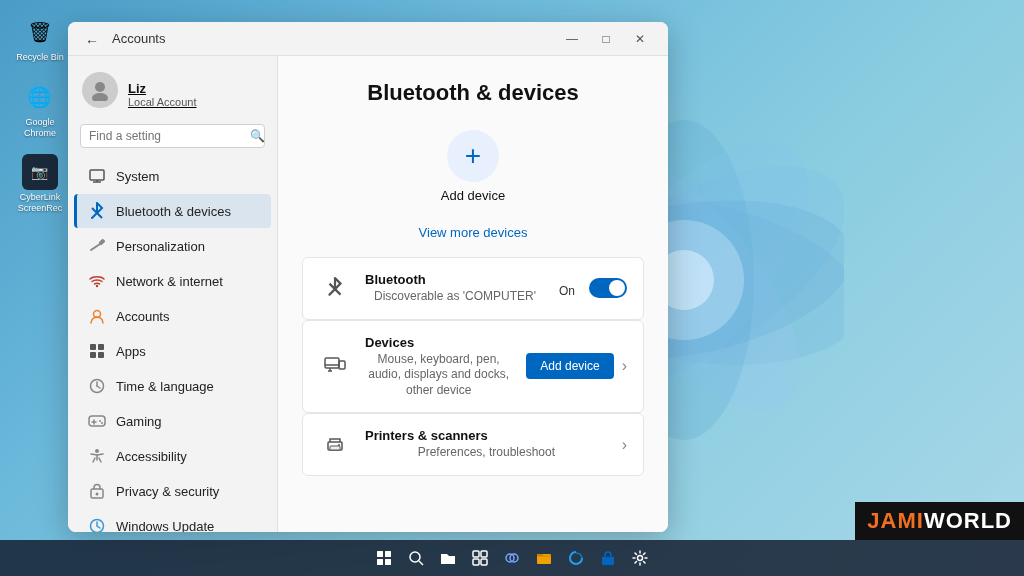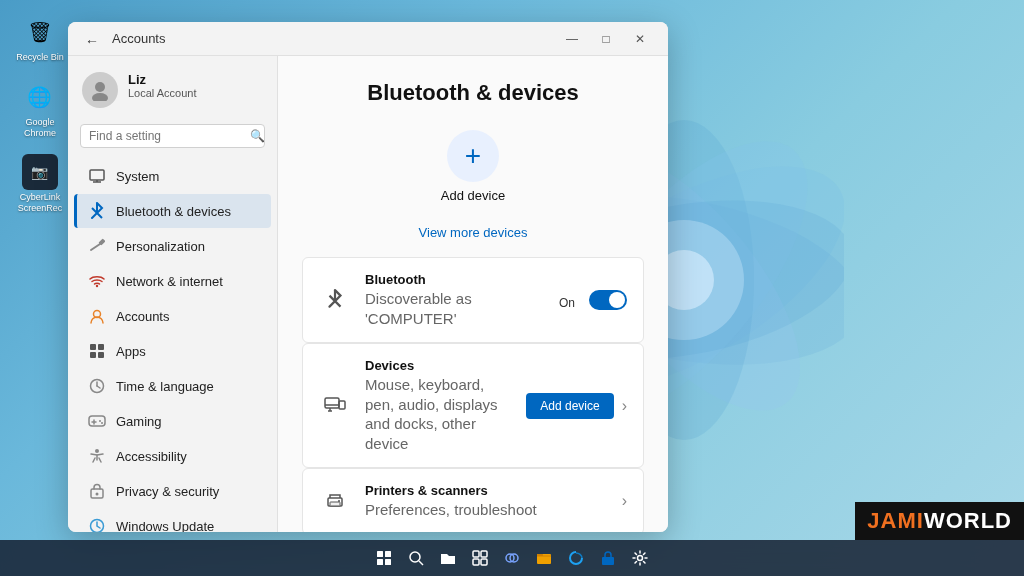--- a/index.html
+++ b/index.html
@@ -178,24 +178,25 @@
       border-right: 1px solid #e0e0e0;
       display: flex;
       flex-direction: column;
       overflow-y: auto;
       flex-shrink: 0;
     }
 
     
     .user-profile {
       display: flex;
-      align-items: flex-start;
+      align-items: flex-end;
       padding: 16px 14px 12px;
       gap: 10px;
       cursor: pointer;
+      text-decoration: underline;
     }
     .user-avatar {
       width: 36px;
       height: 36px;
       border-radius: 50%;
       background: #ccc;
       display: flex;
       align-items: center;
       justify-content: center;
       font-size: 20px;
@@ -330,23 +331,24 @@
       flex-shrink: 0;
     }
     .device-card-info { flex: 1; }
     .device-card-name {
       font-size: 13px;
       font-weight: 600;
       color: #111;
       margin-bottom: 2px;
     }
     .device-card-desc {
-      font-size: 15px;
+      font-size: 12px;
       color: #666;
       line-height: 1.3;
+      text-align: center;
     }
     .device-card-action {
       display: flex;
       align-items: center;
       gap: 8px;
     }
 
     
     .toggle-container {
       display: flex;

